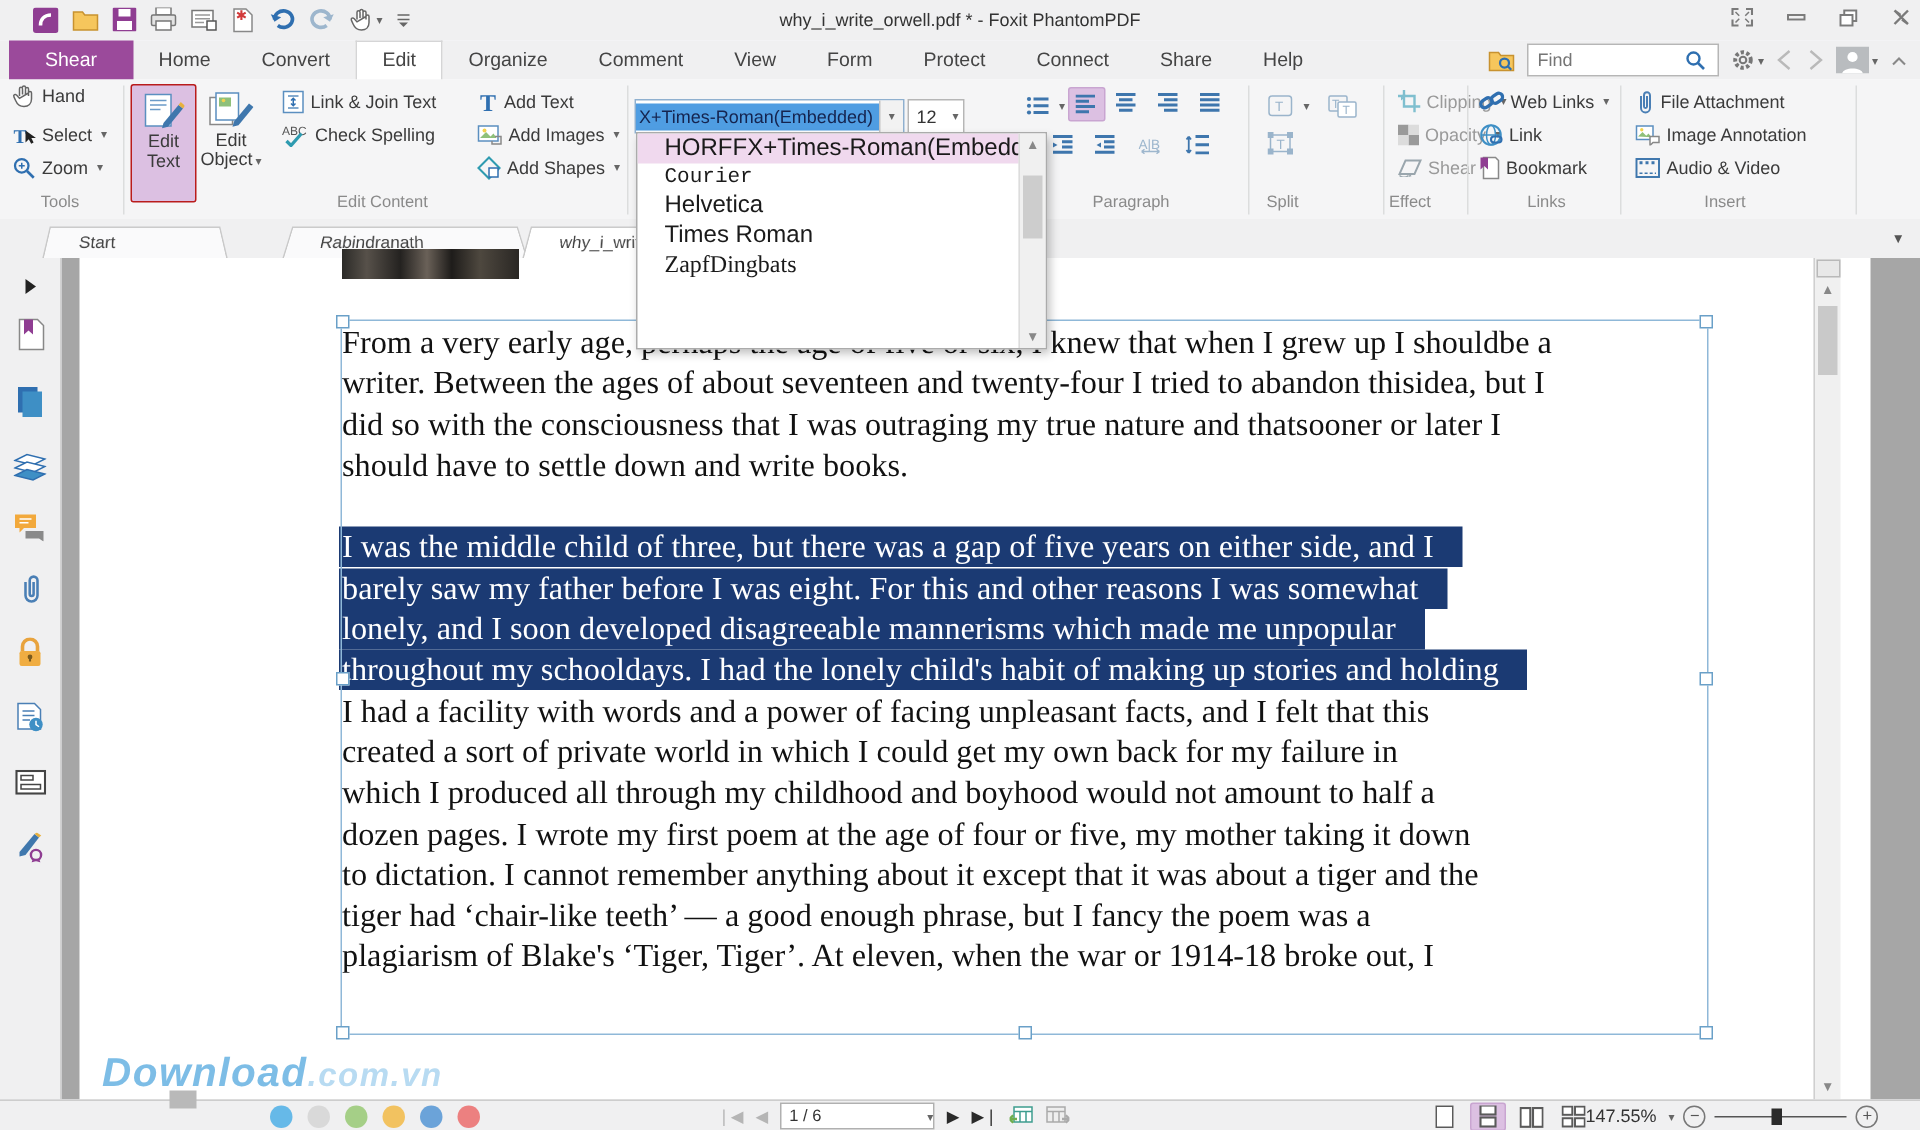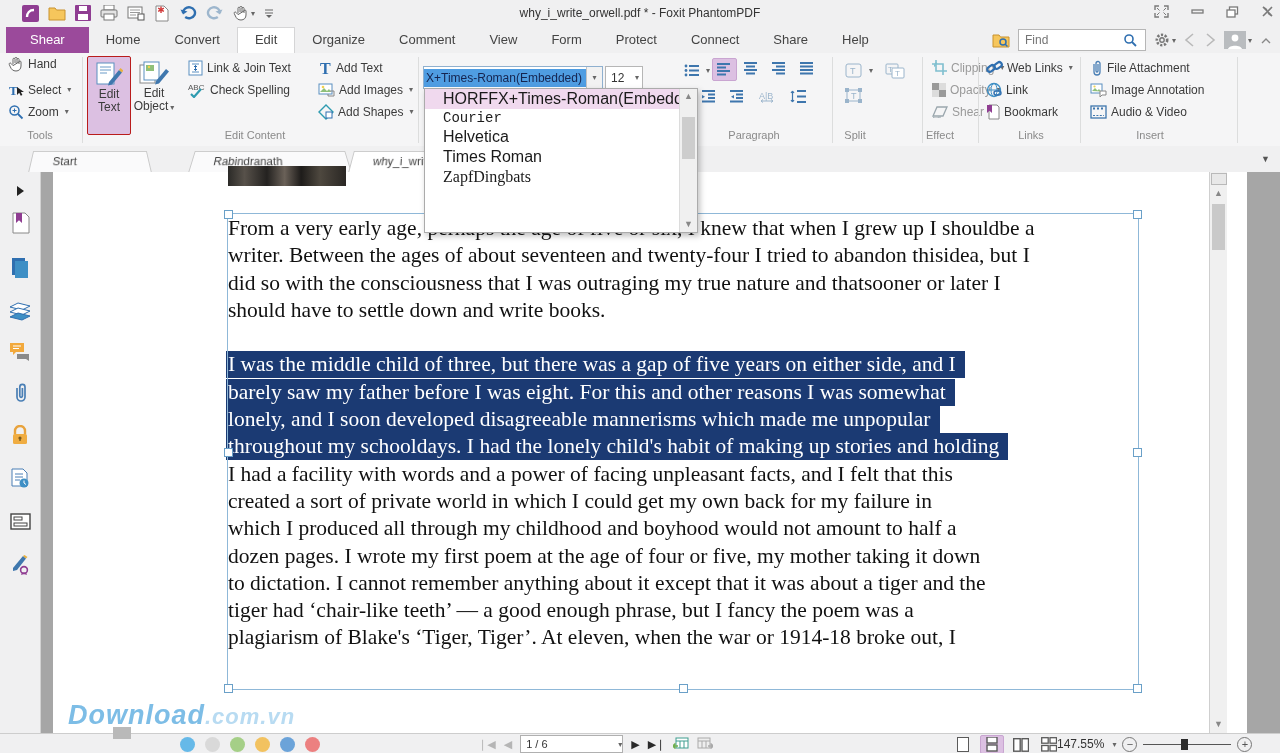--- a/index.html
+++ b/index.html
@@ -68,21 +68,21 @@
 
   
   .main{position:absolute;left:0;top:172px;width:1280px;height:561px;background:#a6a6a6}
   .sidebar{position:absolute;left:0;top:0;width:40px;height:561px;background:#f0f0f1;border-right:1px solid #d2d2d2}
   .sb-item{position:absolute;left:9px;width:22px;height:22px;display:flex;align-items:center;justify-content:center}
   .page{position:absolute;left:53px;top:0;width:1194px;height:561px;background:#fff}
   .photostrip{position:absolute;left:175px;top:-6px;width:118px;height:20px;
       background:linear-gradient(90deg,#2b2a27 0%,#57514a 14%,#242220 33%,#6a6158 48%,#1e1c1a 62%,#4e483f 78%,#2a2724 100%)}
   .doctext{position:absolute;left:175px;top:43px;width:960px;font-family:"Liberation Serif",serif;font-size:21.5px;color:#111}
   .dline{height:27.3px;line-height:27.3px;white-space:nowrap}
-  .hl{background:#1b3a73;color:#fff;padding:1px 9px 2px 2px;margin-left:-2px}
+  .hl{background:#1b3a73;color:#fff;padding:1px 19px 2px 2px;margin-left:-2px}
   .selbox{position:absolute;left:174px;top:41px;width:910px;height:475px;border:1px solid #8fb8d8;pointer-events:none}
   .handle{position:absolute;width:7px;height:7px;background:#fff;border:1px solid #6aa0c8}
   .watermark{position:absolute;left:15px;top:528px;font-size:27px;font-weight:bold;font-style:italic;letter-spacing:1px;color:rgba(92,172,224,.8);font-family:"Liberation Sans",sans-serif}
   .watermark .p2{opacity:.55;font-size:22px}
   
   .vscroll{position:absolute;left:1209px;top:0;width:17px;height:561px;background:#f0f0f0;border-left:1px solid #cfcfcf}
   .vs-split{position:absolute;left:1px;top:1px;width:14px;height:10px;background:#e8e8e8;border:1px solid #b9b9b9}
   .vs-up{position:absolute;left:0;top:14px;width:17px;height:14px;color:#888;font-size:9px;text-align:center;line-height:14px}
   .vs-dn{position:absolute;left:0;bottom:2px;width:17px;height:14px;color:#888;font-size:9px;text-align:center;line-height:14px}
   .vs-thumb{position:absolute;left:2px;top:32px;width:13px;height:46px;background:#c9c9c9}

